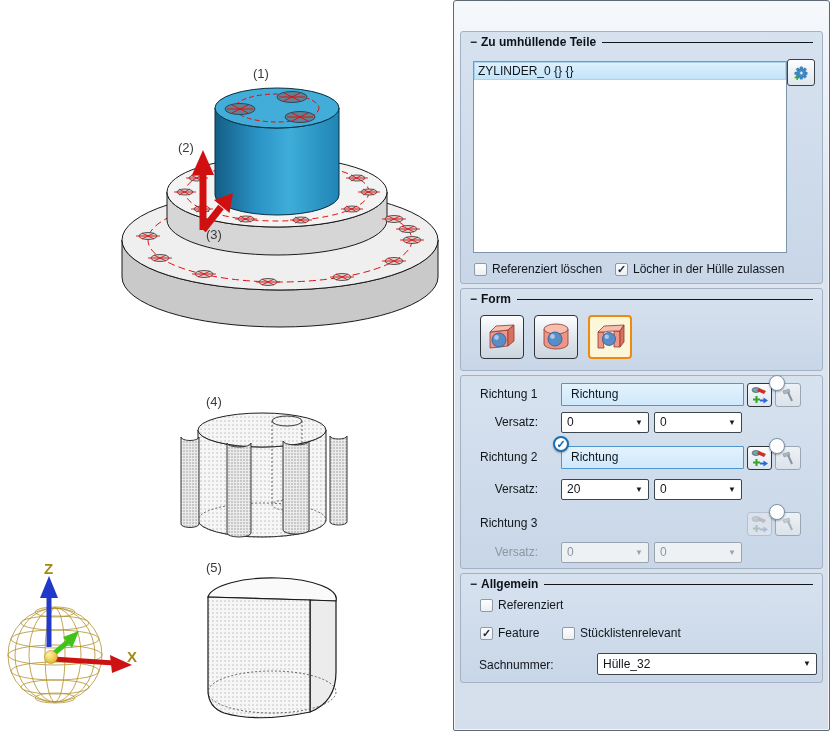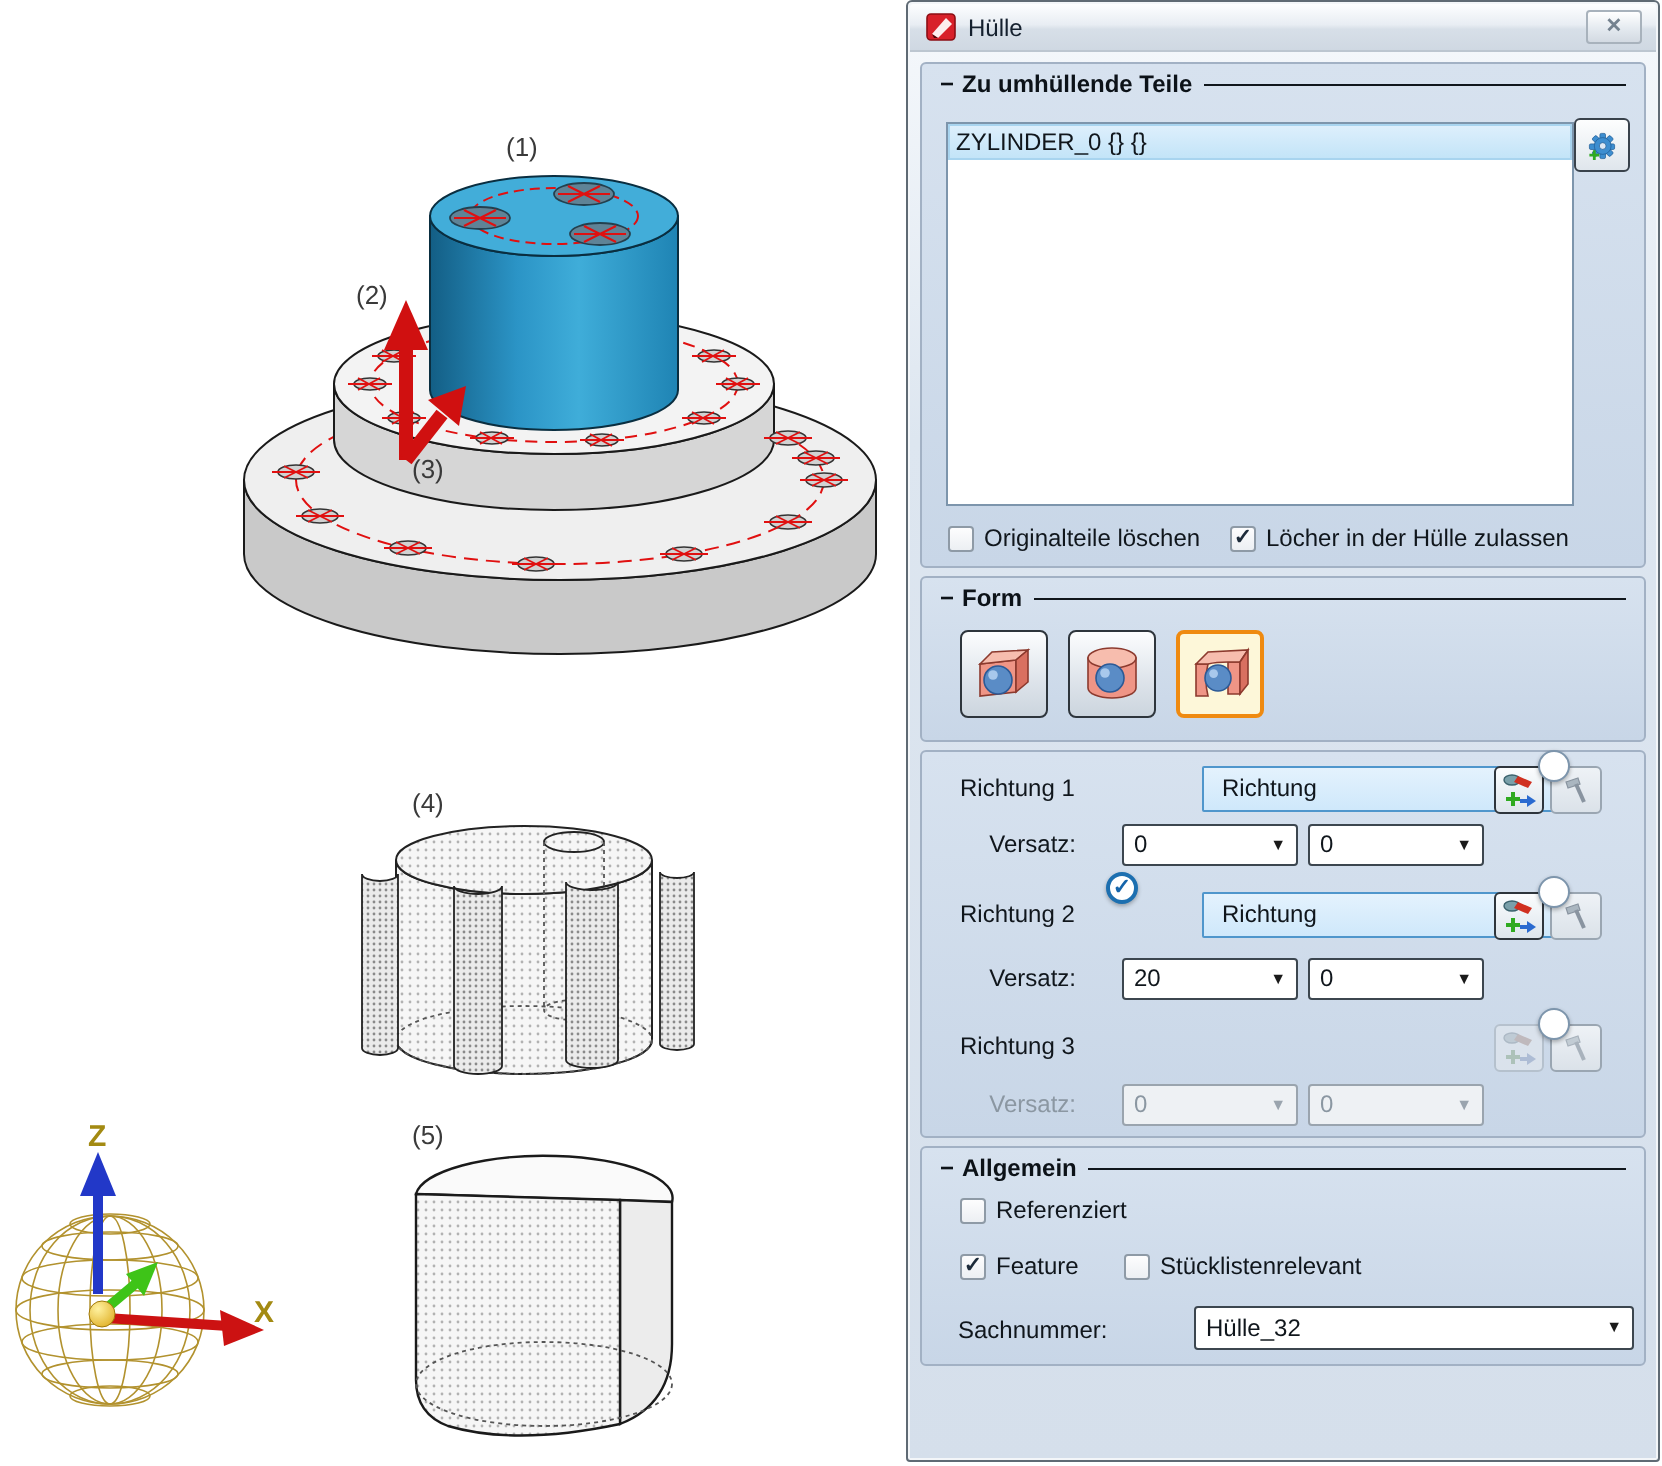--- a/index.html
+++ b/index.html
@@ -40,21 +40,21 @@
   
   #form-btn-row{position:absolute;top:26px;left:19px;display:flex;gap:10px;}
   .form-btn{width:44px;height:44px;border:1px solid #2e353c;border-radius:4px;
     background:linear-gradient(#fcfdfe,#dde3ea 60%,#ccd5de);display:flex;align-items:center;justify-content:center;padding:0;}
   .form-btn.sel{border:2px solid #ef8a10;background:#fdf7d9;}
   
   .dir-label{position:absolute;left:19px;width:80px;line-height:22px;font-size:12px;}
   .ver-label{position:absolute;left:2px;width:75px;line-height:21px;text-align:right;font-size:12px;}
   .inwrap{position:absolute;left:100px;width:183px;height:23px;}
   .txtin{width:100%;height:100%;background:linear-gradient(#e4f2fd,#cfe8fb);border:1px solid #4f96cc;
-    border-radius:1px;line-height:21px;padding-left:9px;margin-left:40px;}
+    border-radius:1px;line-height:21px;padding-left:9px;}
   .txtin.dis{background:#e7edf3;border:1px solid #9aa6b2;color:#93a1ae;font-style:italic;
     text-align:center;padding-left:0;}
   .badge{position:absolute;left:-8px;top:-10px;width:16px;height:16px;border-radius:50%;
     background:#fff;border:1px solid #7d95ac;box-shadow:0 1px 2px rgba(0,0,0,.3);
     text-align:center;line-height:14px;font-size:11px;font-weight:bold;color:#1565ab;z-index:3;}
   .badge.on{border:2px solid #1c6fb0;line-height:12px;}
   .combo{position:absolute;height:21px;background:#fff;border:1px solid #3c464f;border-radius:2px;
     line-height:19px;padding-left:5px;}
   .combo .arr{position:absolute;right:5px;top:0;font-size:8px;line-height:19px;color:#1a1a1a;}
   .combo.c1{left:100px;width:88px;} .combo.c2{left:193px;width:88px;}
@@ -234,31 +234,20 @@
   <div class="vp-label" style="left:253px;top:66px;">(1)</div>
   <div class="vp-label" style="left:178px;top:140px;">(2)</div>
   <div class="vp-label" style="left:206px;top:227px;">(3)</div>
   <div class="vp-label" style="left:206px;top:394px;">(4)</div>
   <div class="vp-label" style="left:206px;top:560px;">(5)</div>
   <div class="axis-label" style="left:44px;top:560px;">Z</div>
   <div class="axis-label" style="left:127px;top:648px;">X</div>
 </div>
 
 <div id="win">
-  <div id="titlebar">
-    <svg width="15" height="15" viewBox="0 0 15 15">
-      <rect x="0.5" y="1" width="14" height="13" rx="2" fill="#d8202a" stroke="#8c0e14" stroke-width="0.8"></rect>
-      <path d="M3,11 L10,3 L13,6 L6,13 Z" fill="#ffffff" opacity="0.92"></path>
-      <path d="M3,11 L6,13 L4,13 Z" fill="#4a0608"></path>
-    </svg>
-    <span id="title-text">Hülle</span>
-    <div id="close-btn">
-      <span>✕</span>
-    </div>
-  </div>
 
   <div class="section" style="top:30px;height:253px;">
     <div class="sec-head">
       <span class="dash">−</span>
       <span>Zu umhüllende Teile</span>
       <span class="hline"></span>
     </div>
     <div id="listbox">
       <div class="lb-row sel">ZYLINDER_0 {} {}</div>
     </div>
@@ -272,21 +261,21 @@
           <circle cx="10.5" cy="10" r="6"></circle>
         </g>
         <circle cx="10.5" cy="10" r="2.4" fill="#dce8f4" stroke="#1f5c94" stroke-width="0.5"></circle>
         <g stroke="#2faa20" stroke-width="2">
             <path d="M1,16.5 h7 M4.5,13 v7"></path>
           </g>
       </svg>
     </button>
     <div class="cb-group" style="left:13px;bottom:7px;">
       <span class="cb"></span>
-      <span>Originalteile löschen</span>
+      <span>Referenziert löschen</span>
     </div>
     <div class="cb-group" style="left:154px;bottom:7px;">
       <span class="cb">✓</span>
       <span>Löcher in der Hülle zulassen</span>
     </div>
   </div>
 
   <div class="section" style="top:287px;height:83px;">
     <div class="sec-head">
       <span class="dash">−</span>

